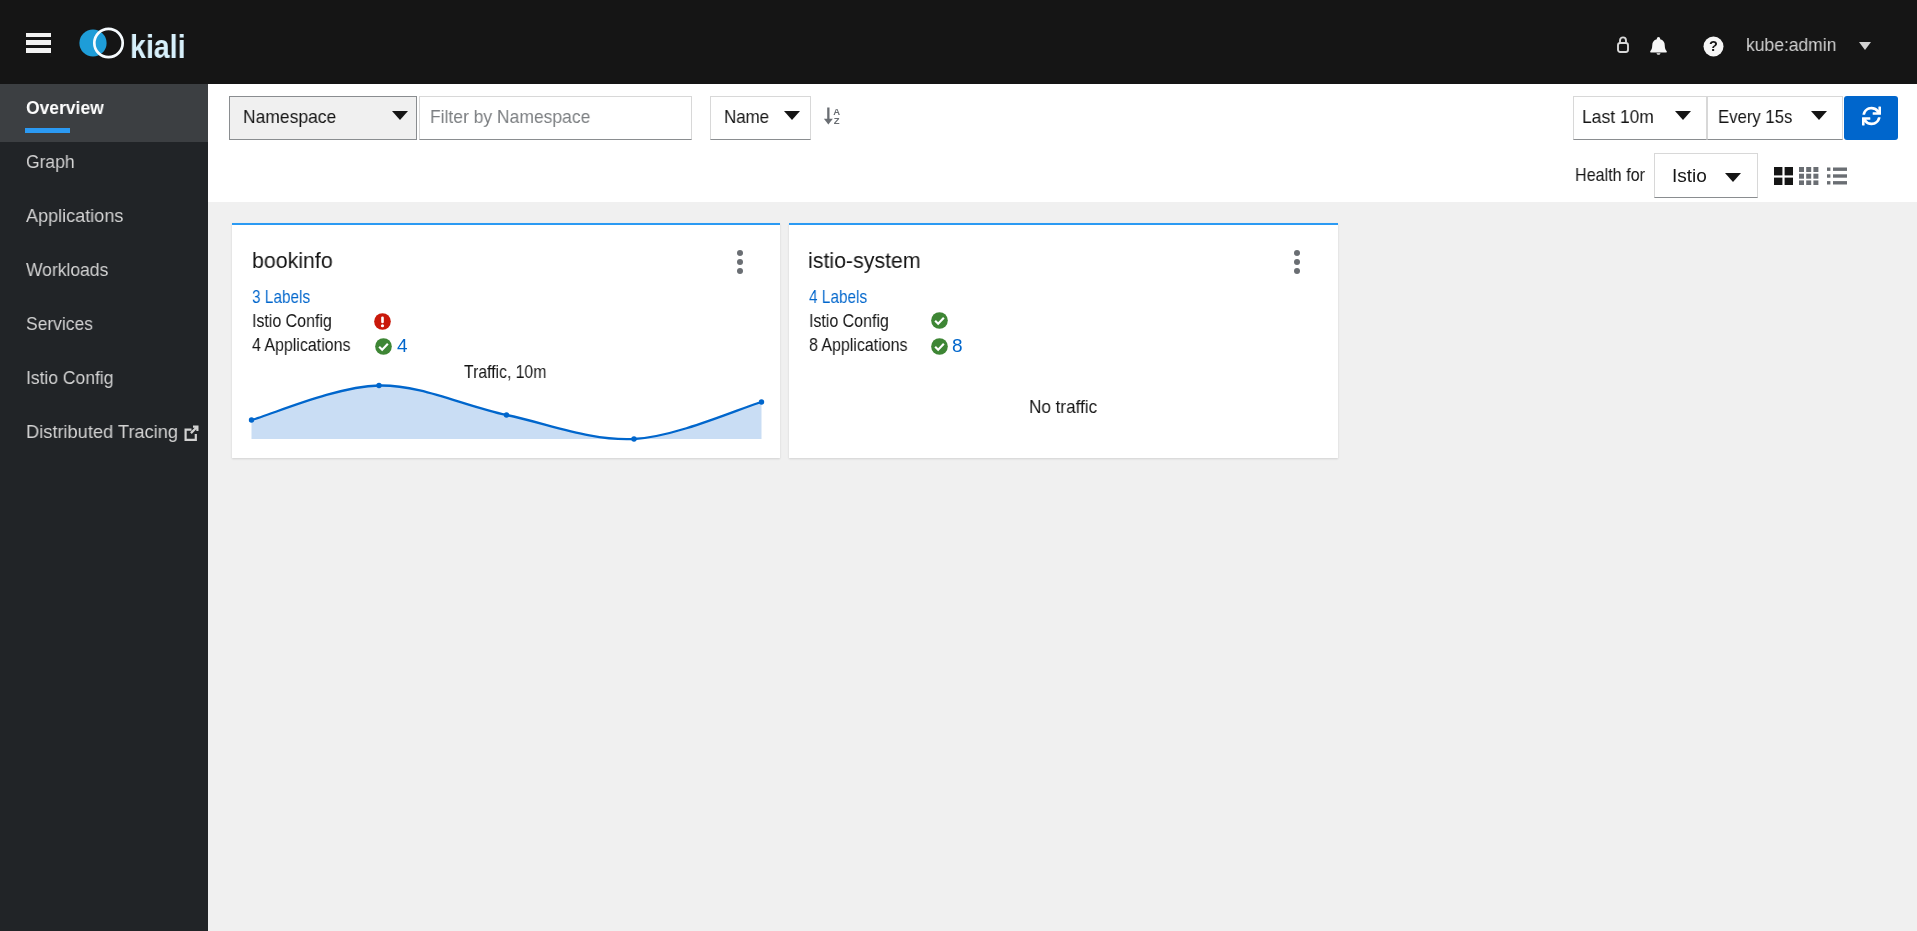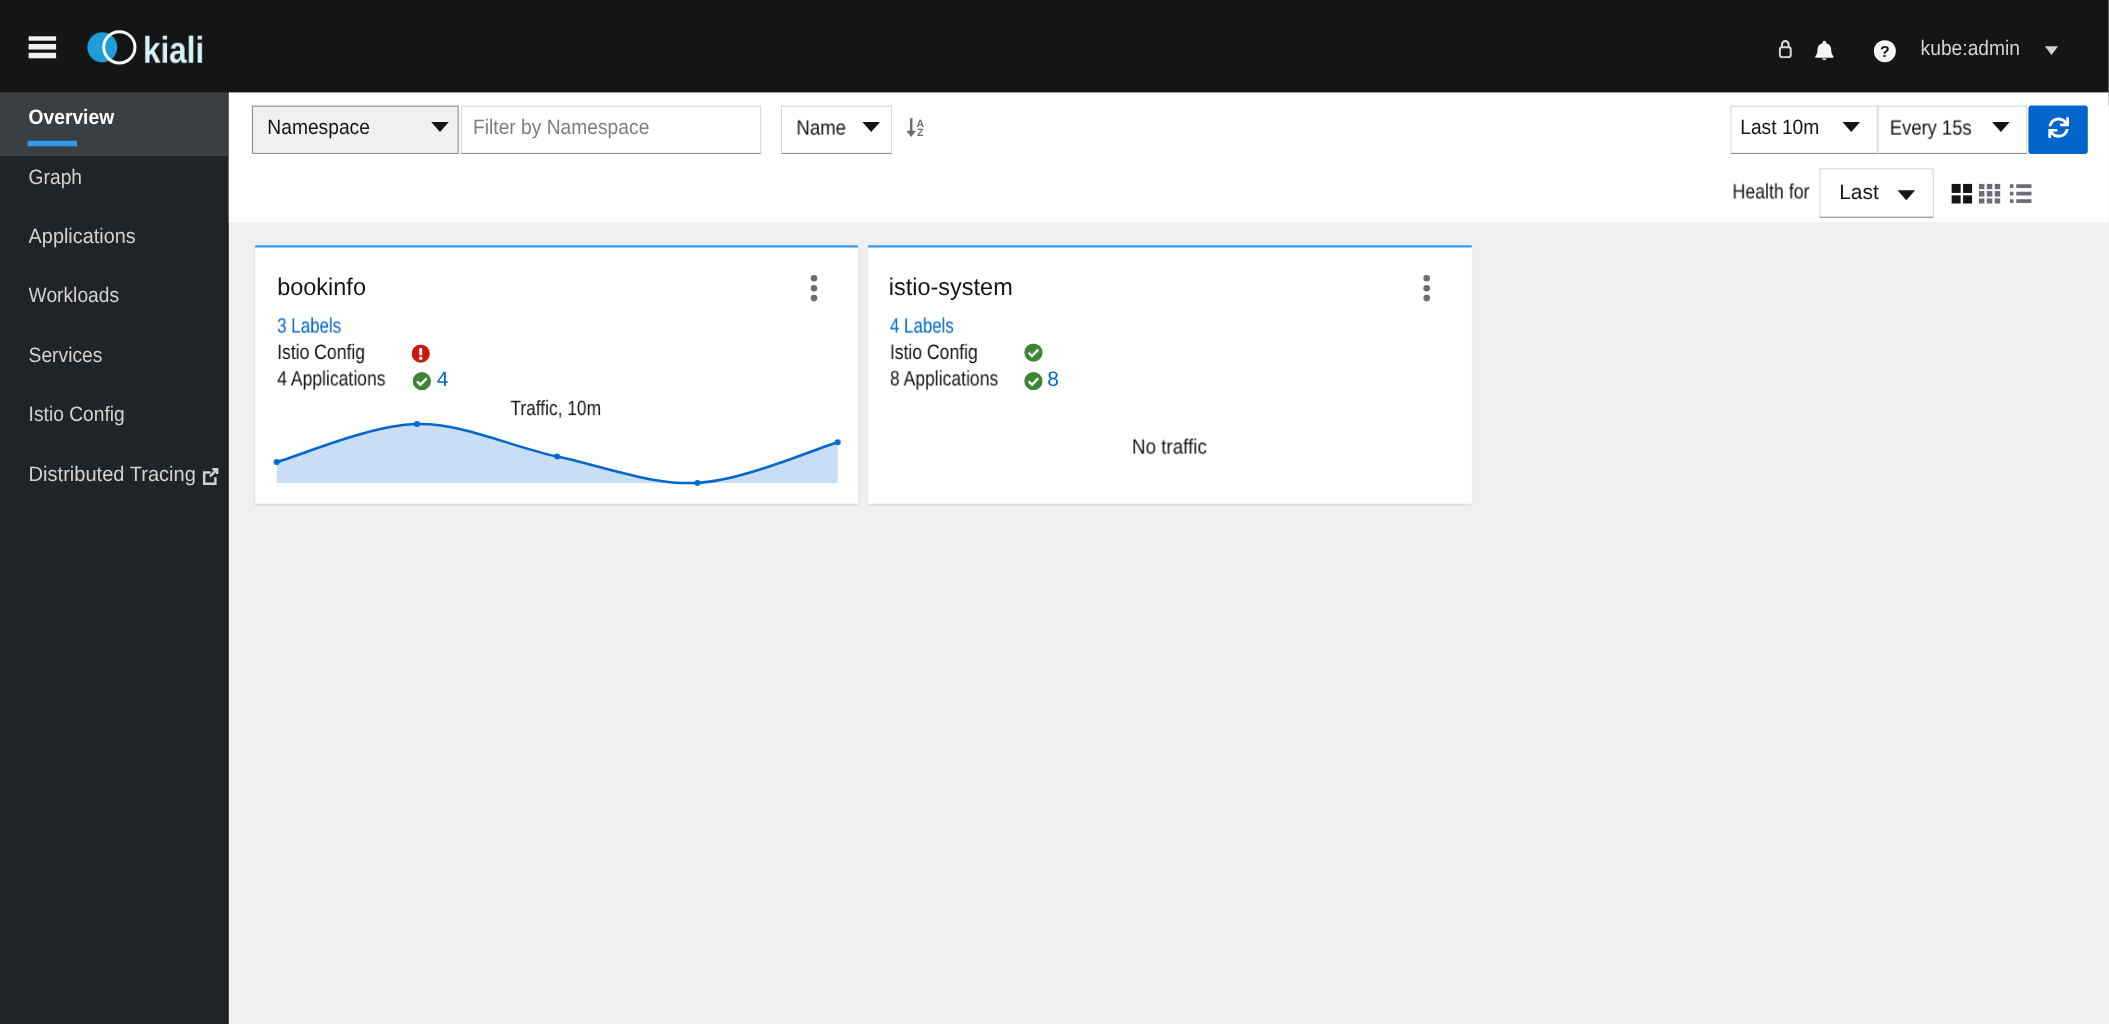--- a/index.html
+++ b/index.html
@@ -102,21 +102,21 @@
 <span class="ctl-label" style="left:1718px; top:107px; transform:scaleX(0.88);">Every 15s</span>
 <div class="caret" style="left:1811px; top:111.3px;"></div>
 <div class="ctl" style="left:1844px; width:54px; background:#0066cc; border-radius:3px;"></div>
 
 <svg class="abs" style="left:1862px; top:106px;" width="19" height="20" viewBox="0 0 512 512">
   <path fill="#ffffff" d="M440.65 12.57l4 82.77A247.16 247.16 0 0 0 255.83 8C134.73 8 33.91 94.92 12.29 209.82A12 12 0 0 0 24.09 224h49.05a12 12 0 0 0 11.67-9.26 175.91 175.91 0 0 1 317-56.94l-101.46-4.86a12 12 0 0 0-12.57 12v47.41a12 12 0 0 0 12 12H500a12 12 0 0 0 12-12V12a12 12 0 0 0-12-12h-47.37a12 12 0 0 0-11.98 12.57zM255.83 432a175.61 175.61 0 0 1-146-77.8l101.8 4.87a12 12 0 0 0 12.57-12v-47.4a12 12 0 0 0-12-12H12a12 12 0 0 0-12 12V500a12 12 0 0 0 12 12h47.35a12 12 0 0 0 12-12.6l-4.15-82.57A247.17 247.17 0 0 0 256.17 504c121.11 0 221.93-86.92 243.55-201.82a12 12 0 0 0-11.8-14.18h-49.05a12 12 0 0 0-11.67 9.26A175.86 175.86 0 0 1 255.83 432z"></path>
 </svg>
 
 <span class="ctl-label" style="left:1574.5px; top:165px; transform:scaleX(0.85);">Health for</span>
 <div class="abs" style="left:1654px; top:153px; width:104px; height:45px; background:#fff; border:1px solid #d8d8d8; border-bottom-color:#8a8d90;"></div>
-<span class="ctl-label" style="left:1672px; top:166px;">Last</span>
+<span class="ctl-label" style="left:1672px; top:166px;">Istio</span>
 <div class="caret" style="left:1725px; top:172.5px;"></div>
 
 <svg class="abs" style="left:1774px; top:167px;" width="19" height="18" viewBox="0 0 19 18">
   <rect x="0" y="0" width="8.4" height="8.4" fill="#151515"></rect>
     <rect x="10.6" y="0" width="8.4" height="8.4" fill="#151515"></rect>
   <rect x="0" y="10.6" width="8.4" height="8.4" fill="#151515"></rect>
     <rect x="10.6" y="10.6" width="8.4" height="8.4" fill="#151515"></rect>
 </svg>
 <svg class="abs" style="left:1799px; top:167px;" width="20" height="18" viewBox="0 0 20 18">
   <g fill="#6a6e73">

